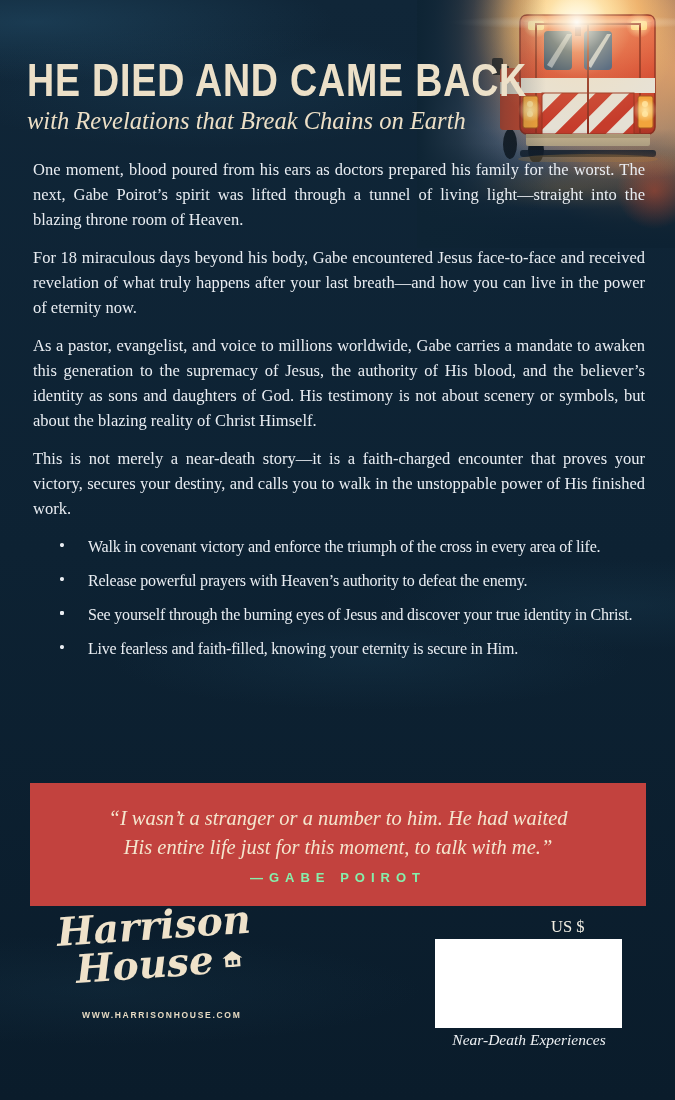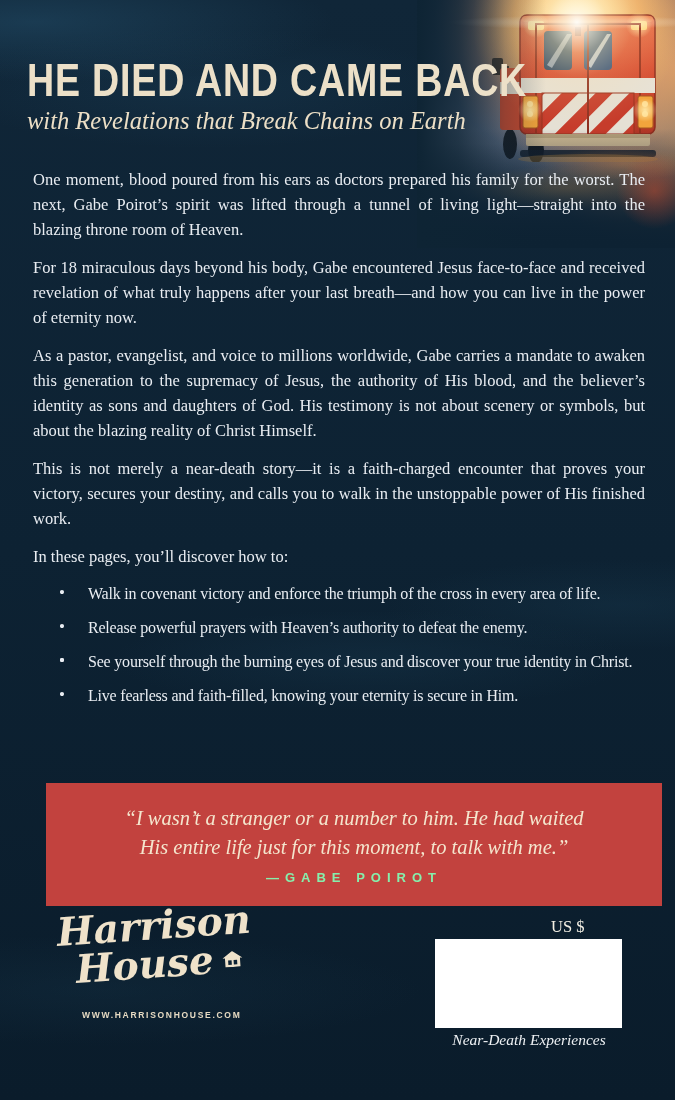--- a/index.html
+++ b/index.html
@@ -41,31 +41,31 @@
   .masthead h1 {
     margin:0; font-family:"Liberation Sans", sans-serif; font-weight:700;
     font-size:47px; letter-spacing:1px; color:#ece0c8; white-space:nowrap;
     transform:scaleX(0.80); transform-origin:left top; line-height:1.0;
   }
   .subtitle {
     margin-top:4px; font-style:italic; font-size:24.5px; color:#ecdfc6; white-space:nowrap;
   }
 
   
-  .copy { position:absolute; left:33px; top:167px; width:612px; z-index:2; color:#e9edf2; }
+  .copy { position:absolute; left:33px; top:157px; width:612px; z-index:2; color:#e9edf2; }
   .copy p { margin:0 0 13px; font-size:16.5px; line-height:25px; text-align:justify; }
   .copy p.intro { margin-bottom:12px; text-align:left; }
   .copy ul { list-style:none; margin:0; padding:0; }
   .copy li { position:relative; padding-left:55px; margin-bottom:9px; font-size:16px; line-height:25px; text-align:justify; letter-spacing:-0.2px; }
   .dot { position:absolute; left:26px; top:-1px; color:#e9edf2; }
   .dot::before { content:"\2022"; font-size:17px; }
 
   
   .quote {
-    position:absolute; left:46px; top:783px; width:616px; height:123px; z-index:2;
+    position:absolute; left:30px; top:783px; width:616px; height:123px; z-index:2;
     background:#c2423e; display:flex; flex-direction:column; align-items:center;
     justify-content:center; text-align:right;
   }
   .qline { font-style:italic; font-size:20.5px; line-height:29px; color:#f4e6ce; }
   .attrib { margin-top:8px; font-family:"Liberation Sans", sans-serif; font-weight:bold;
     font-size:13px; letter-spacing:6px; color:#86efac; }
 
   
   .publisher { position:absolute; left:52px; top:916px; color:#efe2ca; z-index:2; }
   .script { font-family:"DejaVu Serif", serif; font-style:italic; font-weight:700;
@@ -157,21 +157,20 @@
   <header class="masthead">
     <h1>HE DIED AND CAME BACK</h1>
     <div class="subtitle">with Revelations that Break Chains on Earth</div>
   </header>
 
   <main class="copy">
     <p>One moment, blood poured from his ears as doctors prepared his family for the worst. The next, Gabe Poirot’s spirit was lifted through a tunnel of living light—straight into the blazing throne room of Heaven.</p>
     <p>For 18 miraculous days beyond his body, Gabe encountered Jesus face-to-face and received revelation of what truly happens after your last breath—and how you can live in the power of eternity now.</p>
     <p>As a pastor, evangelist, and voice to millions worldwide, Gabe carries a mandate to awaken this generation to the supremacy of Jesus, the authority of His blood, and the believer’s identity as sons and daughters of God. His testimony is not about scenery or symbols, but about the blazing reality of Christ Himself.</p>
     <p>This is not merely a near-death story—it is a faith-charged encounter that proves your victory, secures your destiny, and calls you to walk in the unstoppable power of His finished work.</p>
-    <p class="intro">In these pages, you’ll discover how to:</p>
     <ul>
       <li><span class="dot"></span><span>Walk in covenant victory and enforce the triumph of the cross in every area of life.</span></li>
       <li><span class="dot"></span><span>Release powerful prayers with Heaven’s authority to defeat the enemy.</span></li>
       <li><span class="dot"></span></li>
       <li><span class="dot"></span><span>See yourself through the burning eyes of Jesus and discover your true identity in Christ.</span></li>
       <li><span class="dot"></span><span>Live fearless and faith-filled, knowing your eternity is secure in Him.</span></li>
     </ul>
   </main>
 
   <section class="quote">

